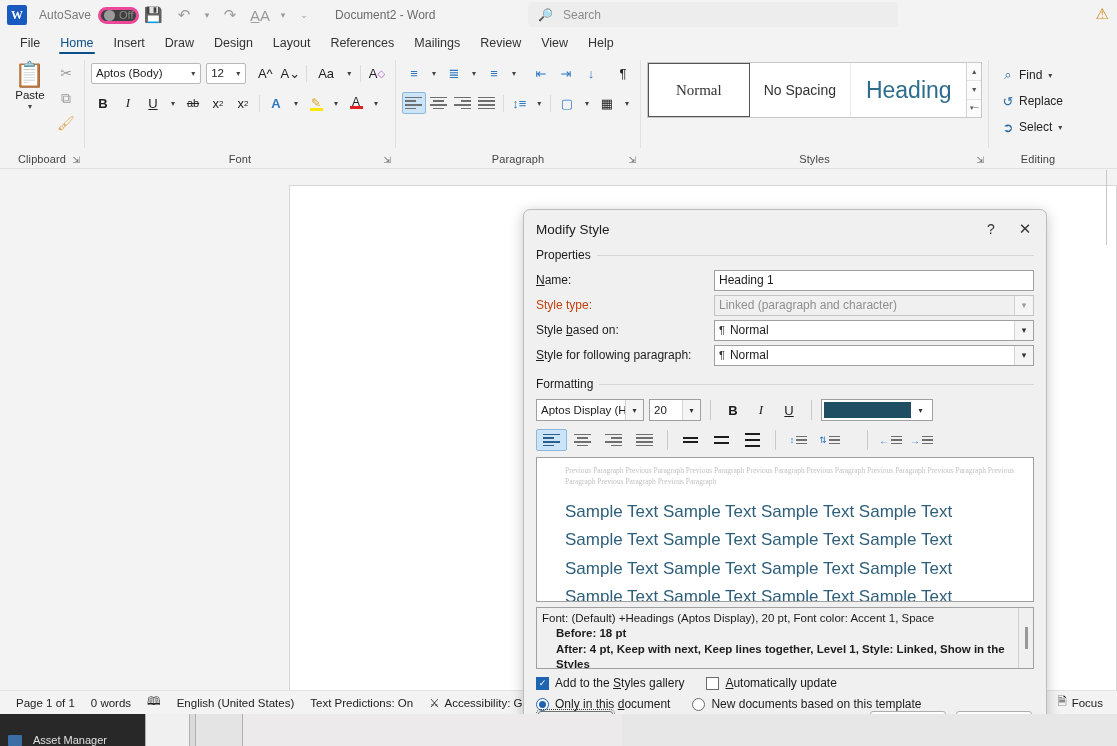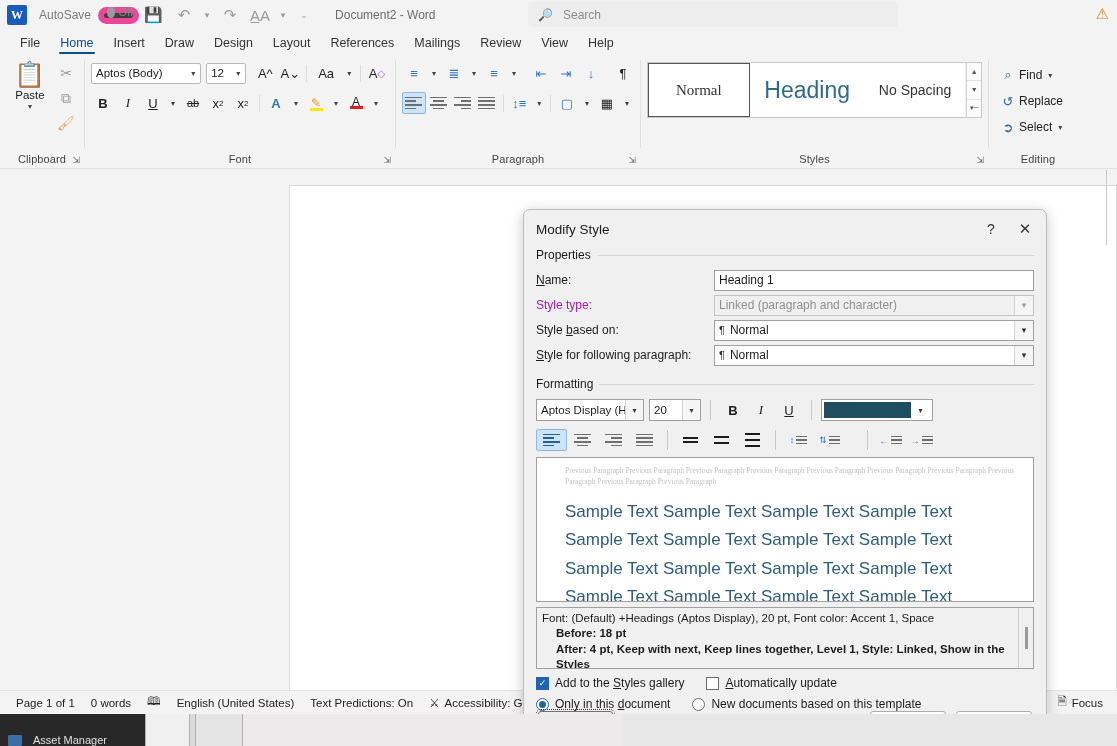--- a/index.html
+++ b/index.html
@@ -26,21 +26,21 @@
   }
   .word-logo {
     width: 20px; height: 20px; margin-left: 7px; margin-right: 12px;
     background: #185abd; border-radius: 2px;
     color: #fff; font-size: 12px; font-weight: bold;
     display: flex; align-items: center; justify-content: center;
     font-family: "Liberation Serif", serif;
   }
   .autosave-lbl { font-size: 12px; color: #7a7a7a; margin-right: 7px; }
   .toggle {
-    width: 41px; height: 17px; border: 6px solid #ec4899; border-radius: 9px;
+    width: 41px; height: 17px; border: 3px solid #ec4899; border-radius: 9px;
     background: #404040; position: relative; display: flex; align-items: flex-end;
   }
   .toggle .knob {
     width: 11px; height: 11px; border-radius: 50%; background: #9b9b9b; margin-left: 3px;
   }
   .toggle .off { font-size: 11px; color: #8a8a8a; margin-left: 4px; }
   .tb-icon {
     width: 30px; height: 26px; display: flex; align-items: center; justify-content: center;
     color: #9a9a9a; font-size: 15px;
   }
@@ -222,21 +222,21 @@
 
   .sect { padding: 0 12px; }
   .sect-head {
     display: flex; align-items: center; gap: 6px;
     font-size: 12px; color: #1c1c1c; margin-bottom: 6px;
   }
   .sect-head .ln { flex: 1; height: 1px; background: #d6d6d6; }
 
   .frow { display: flex; align-items: center; height: 24px; margin-bottom: 1px; }
   .flabel { width: 178px; font-size: 12px; color: #1c1c1c; }
-  .flabel.dim { color: #a21caf; }
+  .flabel.dim { color: #c2410c; }
   .fctl { flex: 1; height: 21px; position: relative; }
   .fin {
     width: 100%; height: 21px; border: 1px solid #a0a0a0; background: #fff;
     font-size: 12px; color: #1c1c1c; padding: 0 4px; line-height: 19px;
     font-family: "Liberation Sans", sans-serif;
   }
   .fin.disabled { background: #f0f0f0; border-color: #c4c4c4; color: #8f8f8f; }
   .fin.hasdd { padding-right: 22px; }
   .ddbtn {
     position: absolute; right: 1px; top: 1px; width: 19px; height: 19px;
@@ -522,25 +522,25 @@
       <div class="gname">Paragraph</div>
       <div class="dlg-launch">⇲</div>
     </div>
     <div class="grp-sep"></div>
 
     <div class="grp" style="width:347px">
       <div class="gallery">
         <div class="style-card sel">
           <span class="sc-normal">Normal</span>
         </div>
+        <div class="style-card">
+          <span class="sc-nospace">No Spacing</span>
+        </div>
         <div class="style-card" style="width:118px;border-right:none">
           <span class="sc-heading">Heading</span>
-        </div>
-        <div class="style-card">
-          <span class="sc-nospace">No Spacing</span>
         </div>
         <div class="gal-scroll">
           <div>▲</div>
           <div>▼</div>
           <div style="border-bottom:none">▾─</div>
         </div>
       </div>
       <div class="gname">Styles</div>
       <div class="dlg-launch">⇲</div>
     </div>

